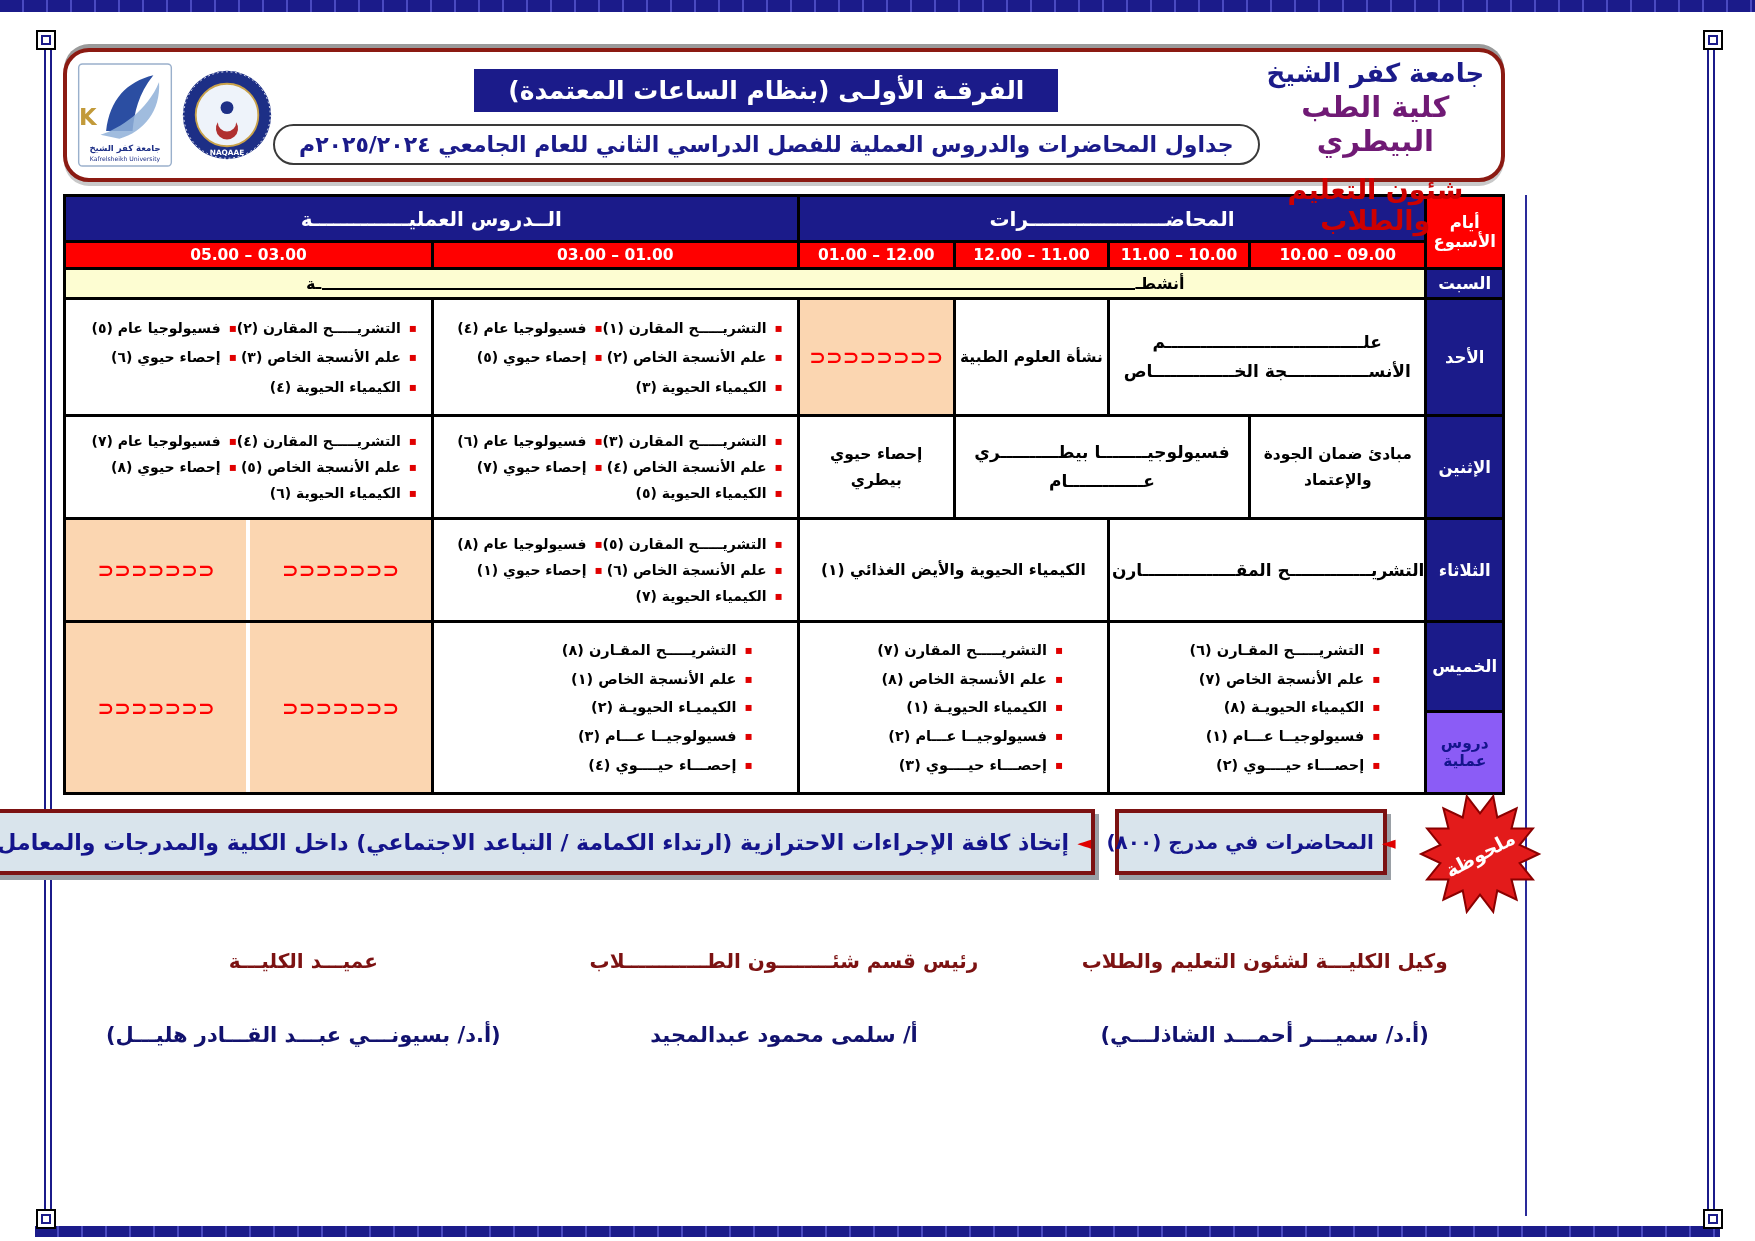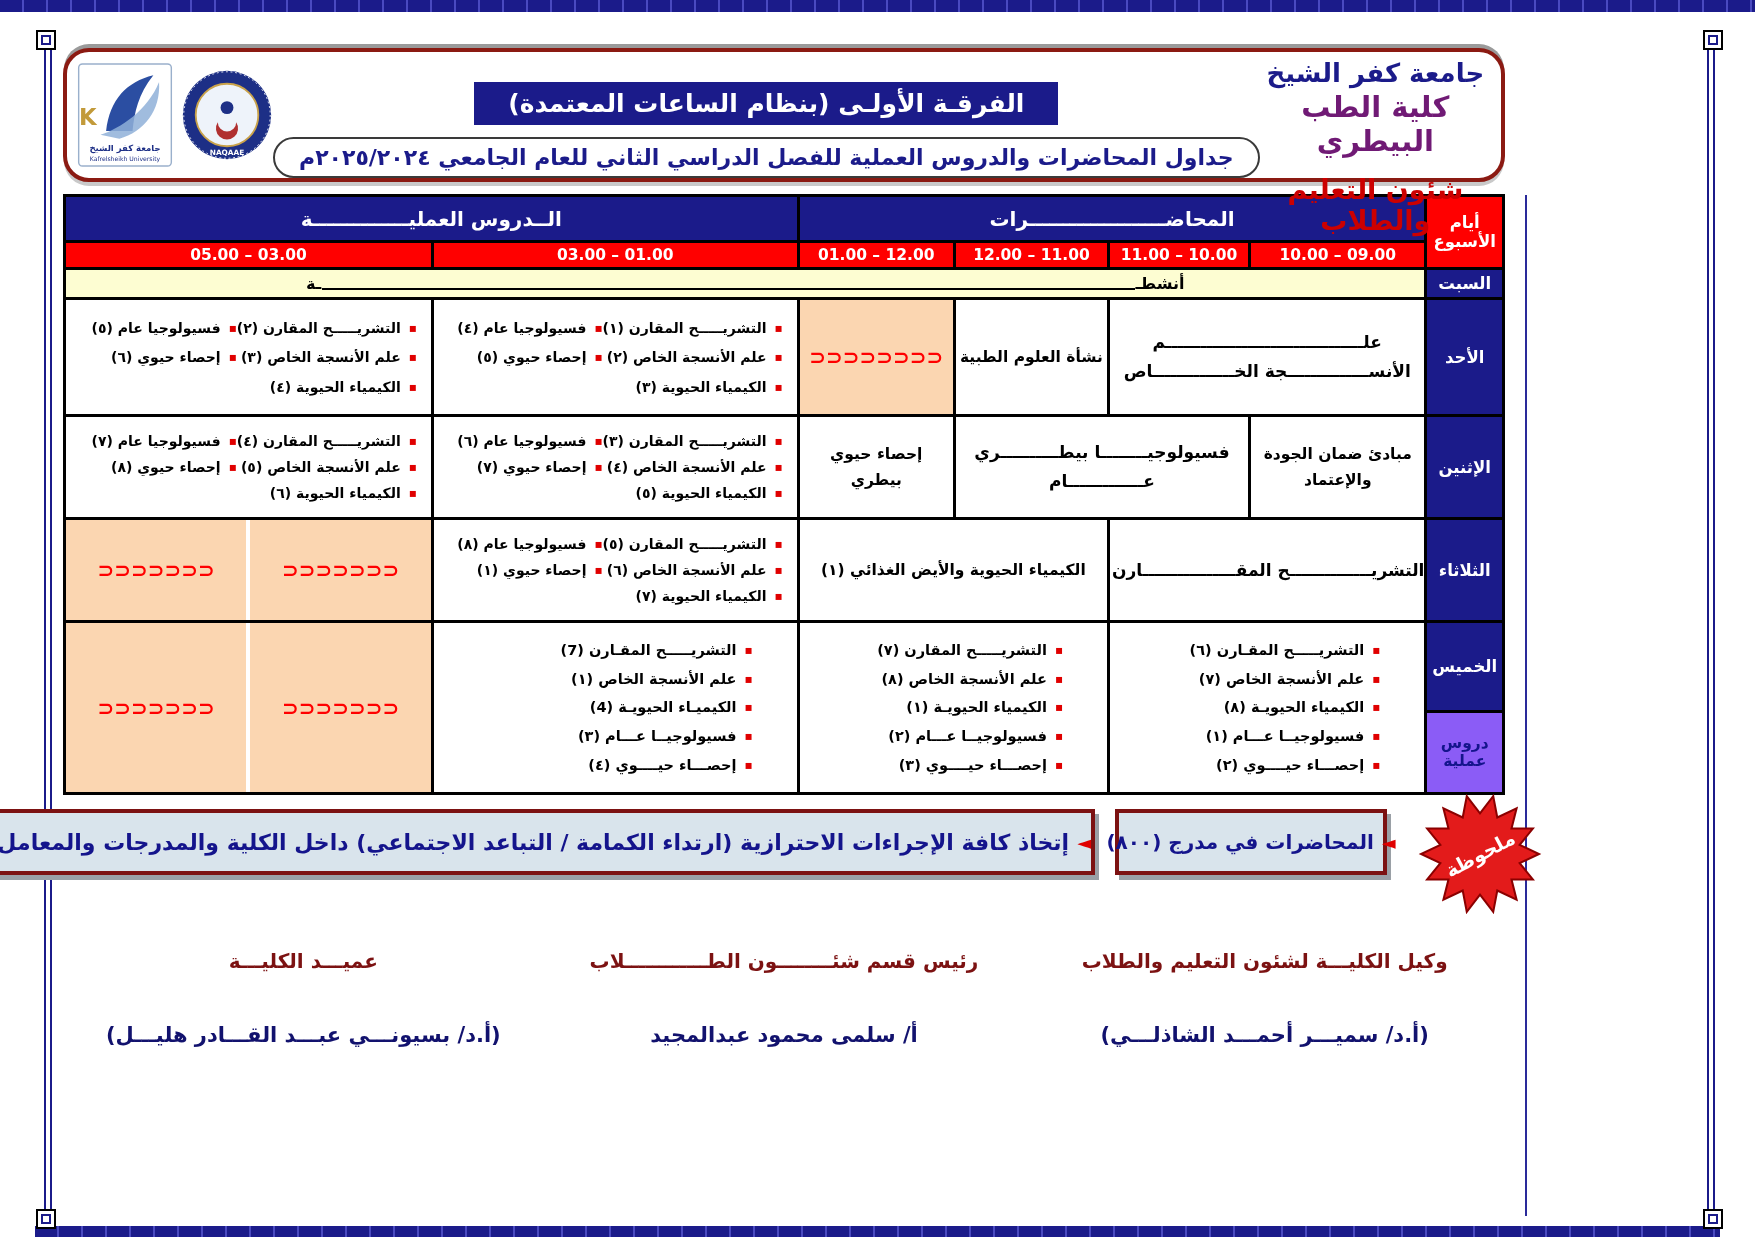--- a/index.html
+++ b/index.html
@@ -25,21 +25,21 @@
 
   
   .header-box { position: relative; height: 134px; border: 4px solid #8b1a12; border-radius: 26px;
     box-shadow: 0 -5px 0 -1px #9a9a9a, 0 5px 0 -1px #c9c9c9; display: flex; padding: 4px 10px; background:#fff; }
   .h-right { width: 360px; text-align: center; padding-top: 2px; }
   .h-univ { color: #1b1b8a; font-weight: bold; font-size: 26px; }
   .h-fac  { color: #701a75; font-weight: bold; font-size: 29px; margin-top: 2px; }
   .h-dept { color: #cc0000; font-weight: bold; font-size: 27px; margin-top: 16px; letter-spacing: 1px; }
   .h-mid { flex: 1; text-align: center; }
   .grade-box { display: inline-block; background: #1b1b8a; color: #fff; font-weight: bold;
-    font-size: 25px; padding: 7px 34px; margin-top: 26px; }
+    font-size: 25px; padding: 7px 34px; margin-top: 13px; }
   .title-box { width: fit-content; margin: 12px auto 0; border: 2px solid #3a3a3a; border-radius: 28px;
     padding: 6px 24px; color: #1b1b8a; font-weight: bold; font-size: 22px; background: #fff; white-space: nowrap; }
   .h-logos { width: 225px; display: flex; align-items: center; justify-content: flex-start; gap: 8px; }
 
   
   table { border-collapse: collapse; table-layout: fixed; width: 1442px; margin-top: 12px; }
   th, td { border: 3px solid #000; vertical-align: middle; text-align: center; overflow: hidden; }
   .navy-bg { background: #1b1b8a; color: #fff; }
   .red-bg  { background: #ff0000; color: #fff; }
   .hdr-group { font-weight: bold; font-size: 20px; height: 46px; }
@@ -292,23 +292,23 @@
         <div class="grid1">
               <span class="li">التشريـــــح المقارن (٧)</span>
               <span class="li">علم الأنسجة الخاص (٨)</span>
               <span class="li">الكيمياء الحيويـة (١)</span>
               <span class="li">فسيولوجيــا عـــام (٢)</span>
               <span class="li">إحصـــاء حيــــوي (٣)</span>
             </div>
       </td>
       <td>
         <div class="grid1">
-              <span class="li">التشريـــــح المقـارن (7)</span>
+              <span class="li">التشريـــــح المقـارن (٨)</span>
               <span class="li">علم الأنسجة الخاص (١)</span>
-              <span class="li">الكيميـاء الحيويـة (4)</span>
+              <span class="li">الكيميـاء الحيويـة (٢)</span>
               <span class="li">فسيولوجيــا عـــام (٣)</span>
               <span class="li">إحصـــاء حيــــوي (٤)</span>
             </div>
       </td>
       <td class="peach-bg" style="padding:0">
         <div class="pair">
           <div>
                 <span class="arrows">⊃⊃⊃⊃⊃⊃⊃</span>
               </div>
           <div>

